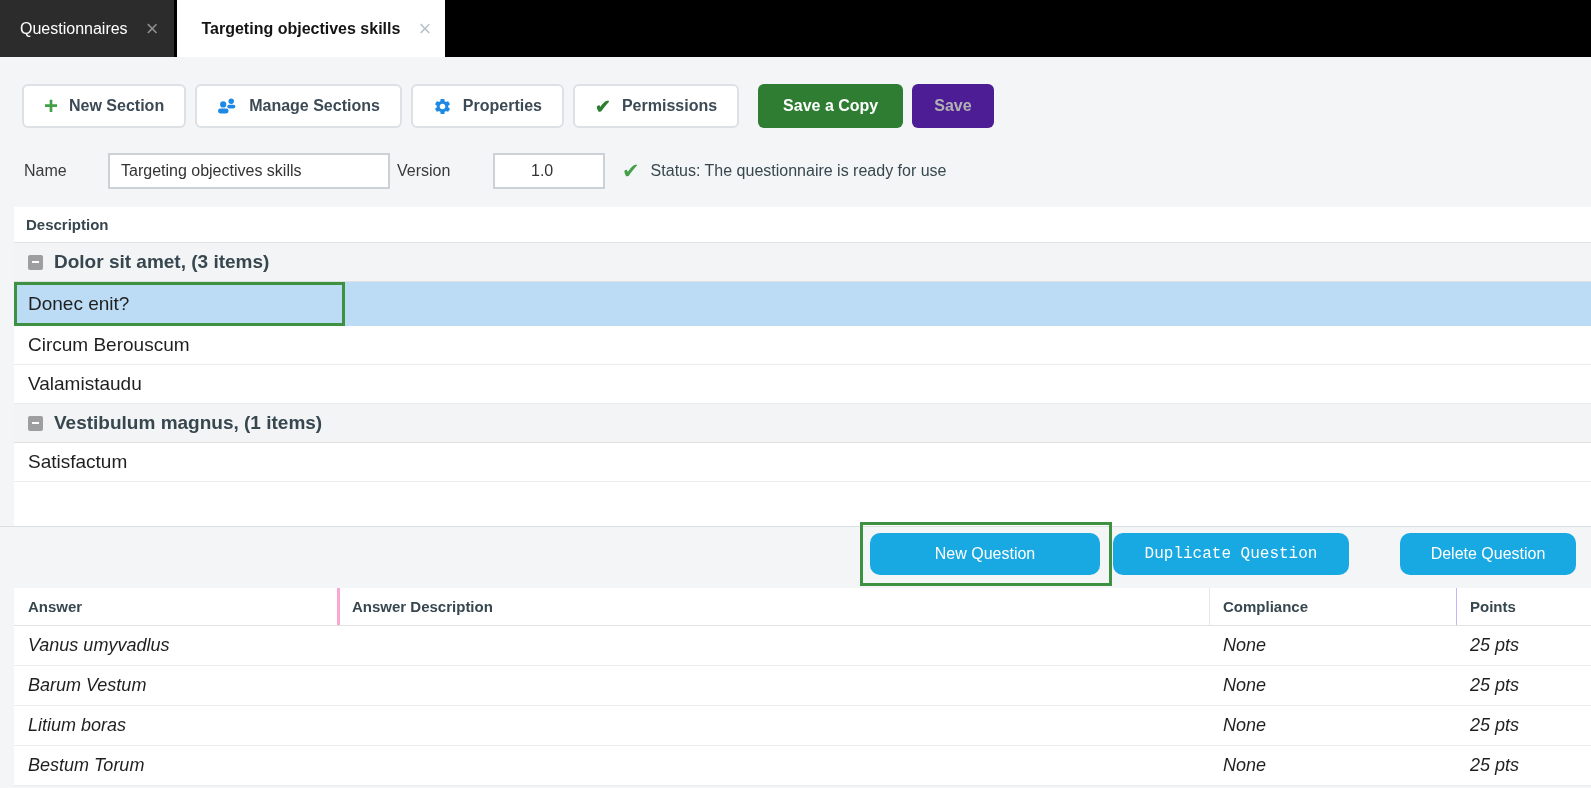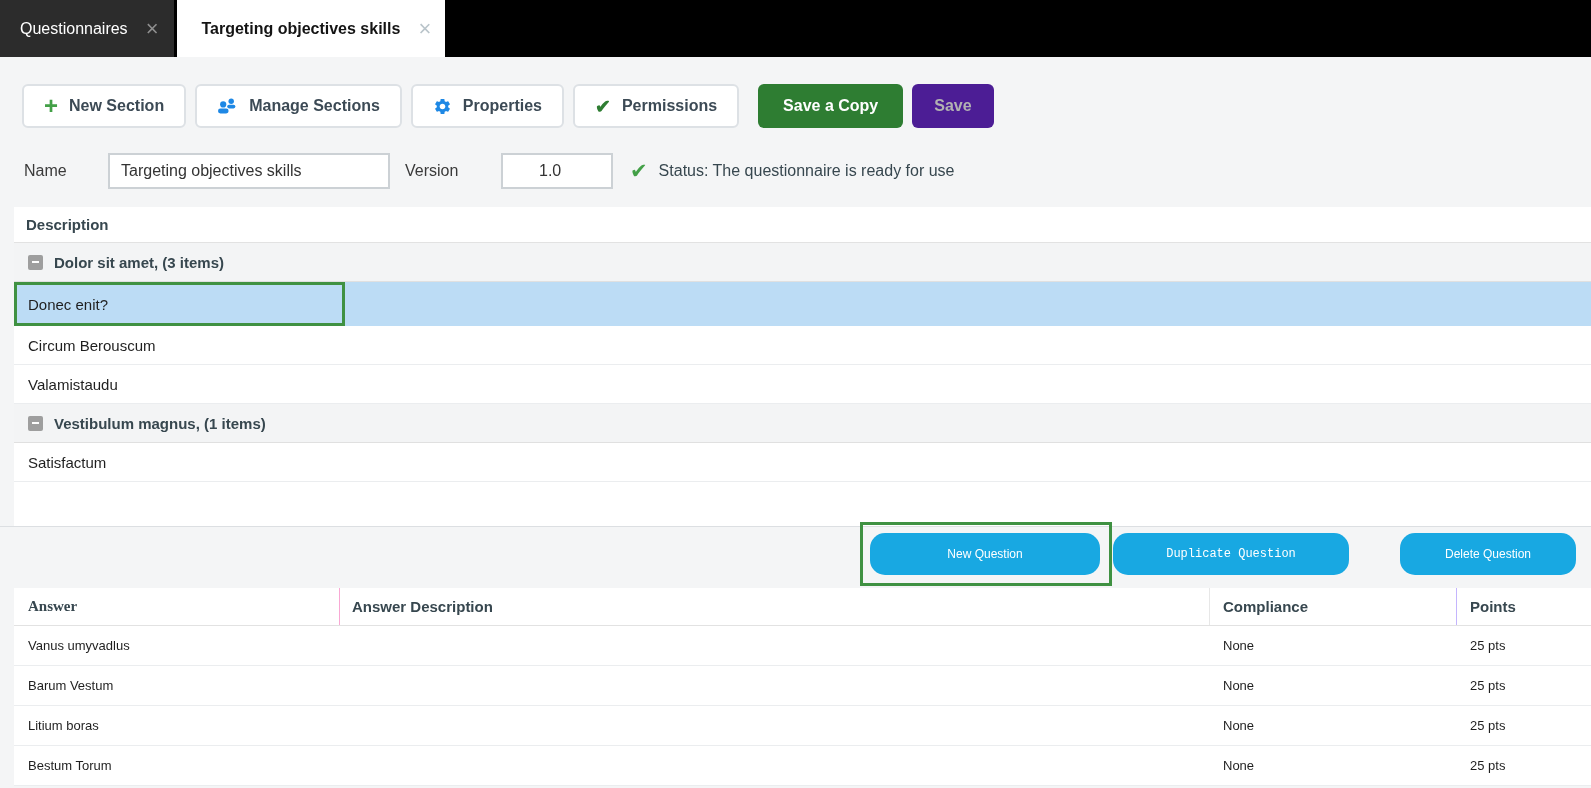--- a/index.html
+++ b/index.html
@@ -30,72 +30,72 @@
   }
   .icon-plus { color:#43a047; font-size:24px; font-weight:700; line-height:0.9; }
   .icon-check { color:#2e7d32; font-size:19px; line-height:1; }
   .tbtn-green { background:#2e7d32; border:none; color:#fff; font-weight:700; padding:0 25px; margin-left:10px; border-radius:6px; }
   .tbtn-disabled { background:#4c1d95; border:none; color:#b2b2b2; font-weight:700; padding:0 22px; cursor:default; }
 
   
   .formrow { display:flex; align-items:center; margin:24px 0 0 24px; height:38px; }
   .flabel { font-size:16px; color:#3a3a3a; }
   .flabel-name { width:84px; }
-  .flabel-version { width:96px; margin-left:15px; }
+  .flabel-version { width:96px; margin-left:7px; }
   .finput {
     height:36px; border:2px solid #ccd1d5; background:#fff;
     font-size:16px; color:#333; padding:0 11px; font-family:inherit; outline:none;
   }
   .finput-name { width:282px; }
   .finput-version { width:112px; margin-left:0;padding-left:36px; }
   .status-check { color:#43a047; font-size:21px; margin-left:17px; }
   .status-text { font-size:16px; color:#37474f; margin-left:11px; }
 
   
   .sec-table { margin:17px 0 0 14px; }
   .sec-head { display:flex; height:36px; background:#fff; border-bottom:1px solid #e2e2e2; }
   .hcell { display:flex; align-items:center; font-weight:700; color:#37474f; font-size:15px; }
   .sec-head .c1 { width:1058px; border-right:1px solid #e7e7e7; padding-left:14px; }
   .sec-head .c2 { flex:1; padding-left:12px; }
 
   .sec-row { position:relative; display:flex; align-items:center; background:#fff;
-             border-bottom:1px solid #ebedef; font-size:15px; color:#1f1f1f;
+             border-bottom:1px solid #ebedef; font-size:19px; color:#1f1f1f;
              padding-left:14px; cursor:pointer; }
   .sec-row.item { height:39px; }
   .sec-row.group { height:39px; background:#f3f4f5; color:#37474f; font-weight:700;
                    border-bottom:1px solid #e0e0e0; gap:11px; }
   .sec-row.selected { height:44px; background:#bcdcf5; border-bottom:none; }
   .sel-outline { position:absolute; left:0; top:0; bottom:0; width:331px;
                  border:3px solid #3f9142; pointer-events:none; }
   .collapse-icon { width:15px; height:15px; background:#9e9e9e; border-radius:2px;
                    display:inline-flex; align-items:center; justify-content:center; flex:0 0 auto; }
   .collapse-icon i { display:block; width:7px; height:2px; background:#fdfdfd; }
   .sec-filler { height:44px; background:#fff; }
 
   
   .qpanel { position:relative; height:62px; background:#f4f5f6; border-top:1px solid #dcdfe2; }
   .nq-outline { position:absolute; left:860px; top:-5px; width:252px; height:64px;
                 border:3px solid #3f9142; pointer-events:none; z-index:2; }
   .qbtn { position:absolute; top:6px; height:42px; background:#18a8e2; color:#fff;
-          border:none; border-radius:15px; font-size:12px; font-weight:500;
+          border:none; border-radius:10px; font-size:16px; font-weight:500;
           font-family:inherit; display:flex; align-items:center; justify-content:center;
           cursor:pointer; }
   .qbtn-new { left:870px; width:230px; }
   .qbtn-dup { left:1113px; width:236px;font-family:Liberation Mono, monospace; }
   .qbtn-del { left:1374px; width:176px;margin-left:26px; }
 
   
   .ans-table { margin-left:14px; background:#fff; }
   .ans-head { display:flex; height:38px; background:#fff; border-bottom:1px solid #e2e2e2; }
-  .ans-head .a1 { width:326px; border-right:1px solid #f9a8d4; padding-left:14px;font-family:Liberation Serif, serif; }
+  .ans-head .a1 { width:326px; border-right:3px solid #f9a8d4; padding-left:14px; }
   .ans-head .a2 { width:870px; border-right:1px solid #e7e7e7; padding-left:12px; }
   .ans-head .a3 { width:247px; border-right:1px solid #c4b5fd; padding-left:13px; }
   .ans-head .a4 { flex:1; padding-left:13px; }
   .ans-row { display:flex; height:40px; align-items:center; background:#fff;
-             border-bottom:1px solid #ebedef; font-size:13px; color:#1f1f1f; cursor:pointer; }
+             border-bottom:1px solid #ebedef; font-size:18px; color:#1f1f1f; cursor:pointer;font-style:italic; }
   .ans-row .a1 { width:326px; padding-left:14px; }
   .ans-row .a2 { width:870px; padding-left:12px; }
   .ans-row .a3 { width:247px; padding-left:13px; }
   .ans-row .a4 { flex:1; padding-left:13px; }
 
   .icon-svg { display:inline-flex; align-items:center; }
 </style>
 </head>
 <body>
 

